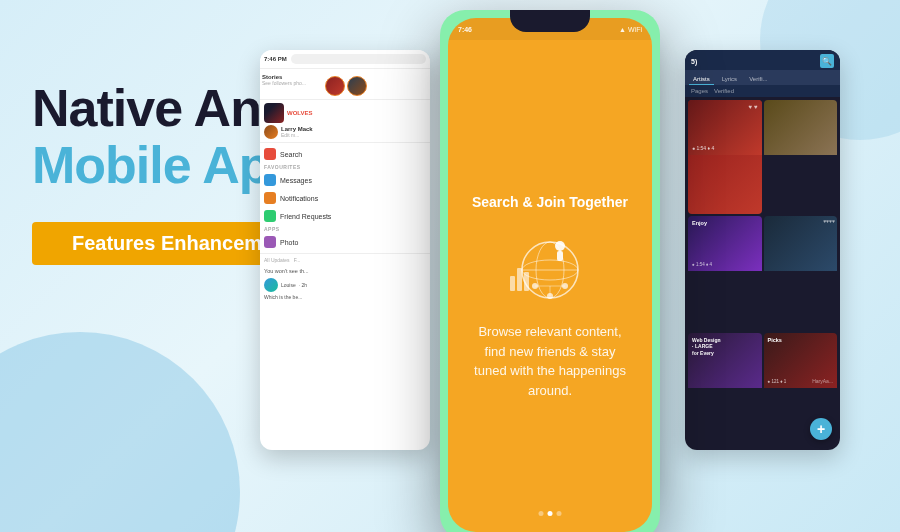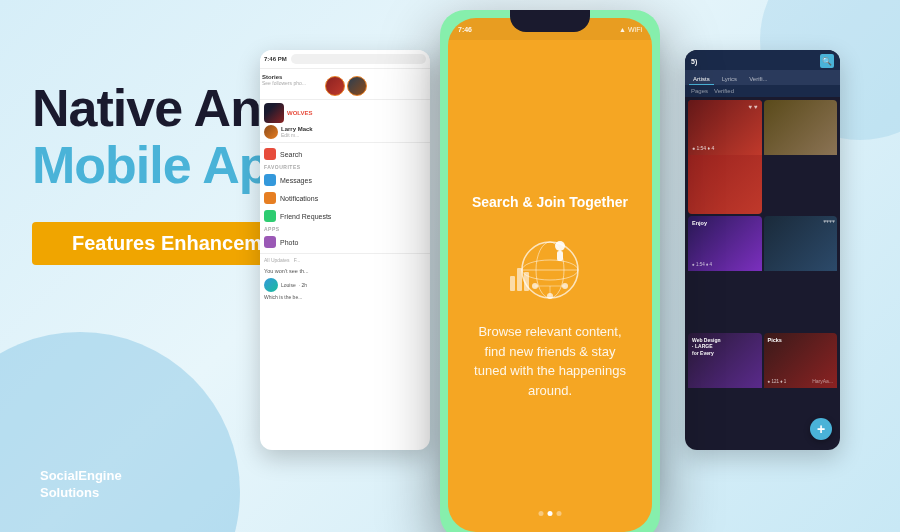--- a/index.html
+++ b/index.html
@@ -390,24 +390,20 @@
 <div class="circle-bl"></div>
 <div class="circle-tr"></div>
 
 <div class="left-content">
   <div class="title-native">Native Android</div>
   <div class="title-mobile">Mobile App</div>
   <div class="features-badge">Features Enhancement</div>
 </div>
 
 <div class="ses-logo">
-  <div class="ses-company">
-    <div>SocialEngine</div>
-    <div>Solutions</div>
-  </div>
 </div>
 
 <div class="phone-area">
 
   <div class="bg-screen screen-left">
     <div class="sl-header">
       <span class="sl-time">7:46 PM</span>
       <div class="sl-search"></div>
     </div>
 

